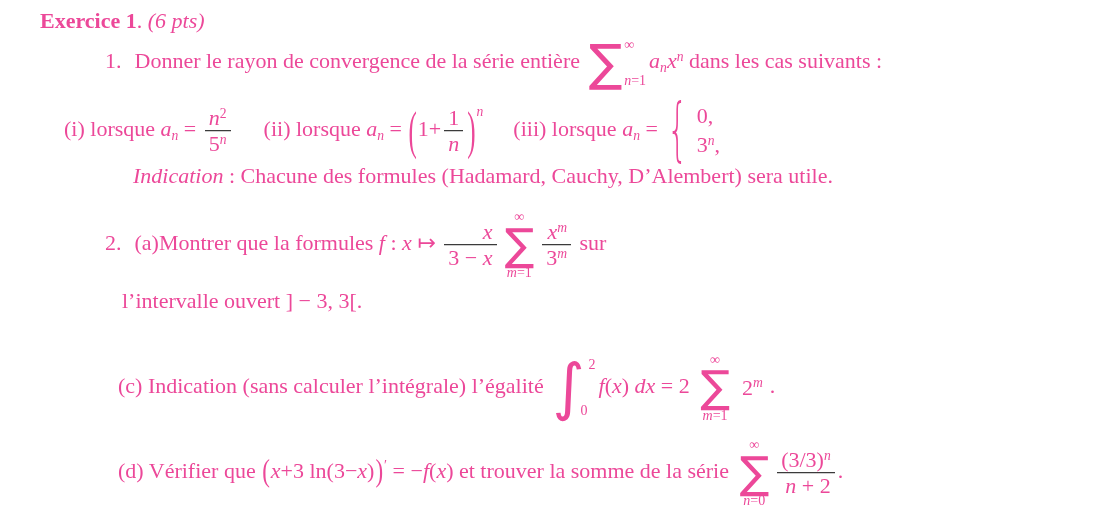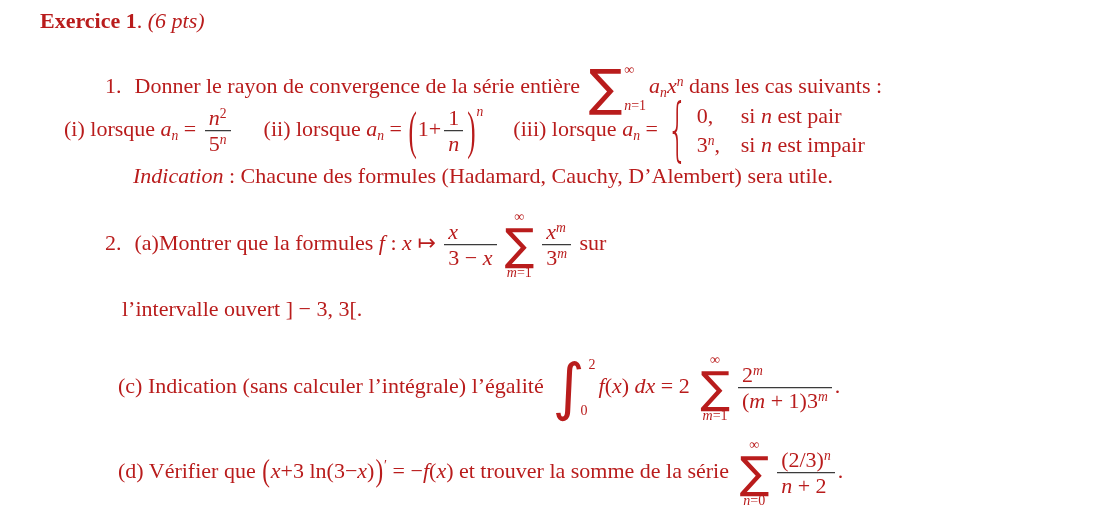--- a/index.html
+++ b/index.html
@@ -1,28 +1,28 @@
 <!DOCTYPE html>
 <html><head>
 <meta charset="utf-8">
 <style>
   html,body { margin:0; padding:0; }
   body { width:1104px; height:525px; background:#ffffff; overflow:hidden; }
   .page {
     position:relative; width:1104px; height:525px; background:#ffffff;
-    color:#b91c1c; font-family:"Liberation Serif", serif; font-size:22px;
+    color:#ec4899; font-family:"Liberation Serif", serif; font-size:22px;
   }
   .line { position:absolute; transform:translateY(-50%); line-height:1.3; white-space:normal; }
   .b  { font-weight:bold; }
   .it { font-style:italic; }
   .num-label { display:inline-block; margin-right:13px; }
   .sup { font-size:62%; position:relative; top:-0.55em; }
   .sub { font-size:62%; position:relative; top:0.28em; }
   
-  .frac { display:inline-block; vertical-align:middle; text-align:left; margin:16px 3px; }
+  .frac { display:inline-block; vertical-align:middle; text-align:right; margin:16px 3px; }
   .frac .fnum, .frac .fden { display:block; padding:0 4px; line-height:1.15; }
   .frac .fden { border-top:1.3px solid #0b0b0b;font-family:Liberation Serif, serif; }
   
   .sum-inline { display:inline-flex; align-items:center; vertical-align:middle; margin:0 3px; }
   .op-glyph { font-family:"DejaVu Sans", sans-serif; }
   .sum-inline .sum-op { font-size:50px; line-height:0.88; }
   .sum-inline .sum-scripts { display:inline-flex; flex-direction:column; justify-content:space-between; height:50px; font-size:14px; margin-left:2px; line-height:1; }
   
   .sum-display { display:inline-flex; flex-direction:column; align-items:center; vertical-align:middle; margin:0 5px; line-height:1; }
   .sum-display .lim { font-size:14px; line-height:1.1; }
@@ -44,64 +44,62 @@
   .pmed { display:inline-block; transform:scaleY(1.4); transform-origin:center; font-size:23px; padding:0 1px; }
   .exp-high { font-size:62%; position:relative; top:-1.45em; }
 </style>
 </head>
 <body>
 
 <div class="page">
 
   <div class="line" style="left:40px;top:21px"><span class="b">Exercice 1</span><span>. </span><span class="it">(6 pts)</span></div>
 
-  <div class="line" style="left:105px;top:88px"><span class="num-label">1.</span><span>Donner le rayon de convergence de la série entière </span><span class="sum-inline">
+  <div class="line" style="left:105px;top:63px"><span class="num-label">1.</span><span>Donner le rayon de convergence de la série entière </span><span class="sum-inline">
         <span class="sum-op op-glyph">∑</span>
         <span class="sum-scripts">
           <span>∞</span>
           <span><span class="it">n</span><span>=1</span></span>
         </span>
       </span><span class="it">a</span><span class="sub it">n</span><span class="it">x</span><span class="sup it">n</span><span> dans les cas suivants :</span></div>
 
   <div class="line" style="left:64px;top:131px"><span style="display:inline-block;margin-right:30px"><span>(i) lorsque </span><span class="it">a</span><span class="sub it">n</span><span> = </span><span class="frac"><span class="fnum"><span class="it">n</span><span class="sup">2</span></span><span class="fden"><span>5</span><span class="sup it">n</span></span></span></span><span style="display:inline-block;margin-right:30px"><span>(ii) lorsque </span><span class="it">a</span><span class="sub it">n</span><span> = </span><span class="plarge">(</span><span>1+</span><span class="frac"><span class="fnum">1</span><span class="fden it">n</span></span><span class="plarge">)</span><span class="exp-high it">n</span></span><span style="display:inline-block"><span>(iii) lorsque </span><span class="it">a</span><span class="sub it">n</span><span> = </span><span class="cases">
           <span class="brace">{</span>
           <span class="cases-col">
             <span class="case-row">
               <span class="case-val">0,</span>
-              <span><span>si </span><span class="it">n</span><span> est pair</span></span>
             </span>
             <span class="case-row">
               <span class="case-val"><span>3</span><span class="sup it">n</span><span>,</span></span>
-              <span><span>si </span><span class="it">n</span><span> est impair</span></span>
             </span>
           </span>
         </span></span></div>
 
   <div class="line" style="left:133px;top:176px"><span class="it">Indication</span><span> : </span><span>Chacune des formules (Hadamard, Cauchy, D’Alembert) sera utile.</span></div>
 
   <div class="line" style="left:105px;top:245px"><span class="num-label">2.</span><span>(a)Montrer que la formules </span><span class="it">f</span><span> : </span><span class="it">x</span><span> ↦ </span><span class="frac"><span class="fnum it">x</span><span class="fden"><span>3 − </span><span class="it">x</span></span></span><span class="sum-display">
         <span class="lim">∞</span>
         <span class="sum-op op-glyph">∑</span>
         <span class="lim"><span class="it">m</span><span>=1</span></span>
       </span><span class="frac"><span class="fnum"><span class="it">x</span><span class="sup it">m</span></span><span class="fden"><span>3</span><span class="sup it">m</span></span></span><span> sur</span></div>
 
-  <div class="line" style="left:122px;top:309px">l’intervalle ouvert ] − 3, 3[.</div>
+  <div class="line" style="left:122px;top:301px">l’intervalle ouvert ] − 3, 3[.</div>
 
 
   <div class="line" style="left:118px;top:388px"><span>(c) Indication (sans calculer l’intégrale) l’égalité </span><span class="int-wrap">
         <span class="int-op op-glyph">∫</span>
         <span class="int-scripts">
           <span class="t">2</span>
           <span class="bm">0</span>
         </span>
       </span><span class="it">f</span><span>(</span><span class="it">x</span><span>)</span><span class="it"> dx</span><span> = 2 </span><span class="sum-display">
         <span class="lim">∞</span>
         <span class="sum-op op-glyph">∑</span>
         <span class="lim"><span class="it">m</span><span>=1</span></span>
-      </span><span class="frac"><span class="fnum"><span>2</span><span class="sup it">m</span></span><span class="fden"><span>(</span><span class="it">m</span><span> + 1)3</span><span class="sup it">m</span></span></span><span>.</span></div>
+      </span><span class="frac"><span class="fnum"><span>2</span><span class="sup it">m</span></span></span><span>.</span></div>
 
   <div class="line" style="left:118px;top:473px"><span>(d) Vérifier que </span><span class="pmed">(</span><span class="it">x</span><span>+3 ln(3−</span><span class="it">x</span><span>)</span><span class="pmed">)</span><span class="sup">′</span><span> = −</span><span class="it">f</span><span>(</span><span class="it">x</span><span>)</span><span> et trouver la somme de la série </span><span class="sum-display">
         <span class="lim">∞</span>
         <span class="sum-op op-glyph">∑</span>
         <span class="lim"><span class="it">n</span><span>=0</span></span>
-      </span><span class="frac"><span class="fnum"><span>(2/3)</span><span class="sup it">n</span></span><span class="fden"><span class="it">n</span><span> + 2</span></span></span><span>.</span></div>
+      </span><span class="frac"><span class="fnum"><span>(3/3)</span><span class="sup it">n</span></span><span class="fden"><span class="it">n</span><span> + 2</span></span></span><span>.</span></div>
 
 </div>
 
 </body></html>

